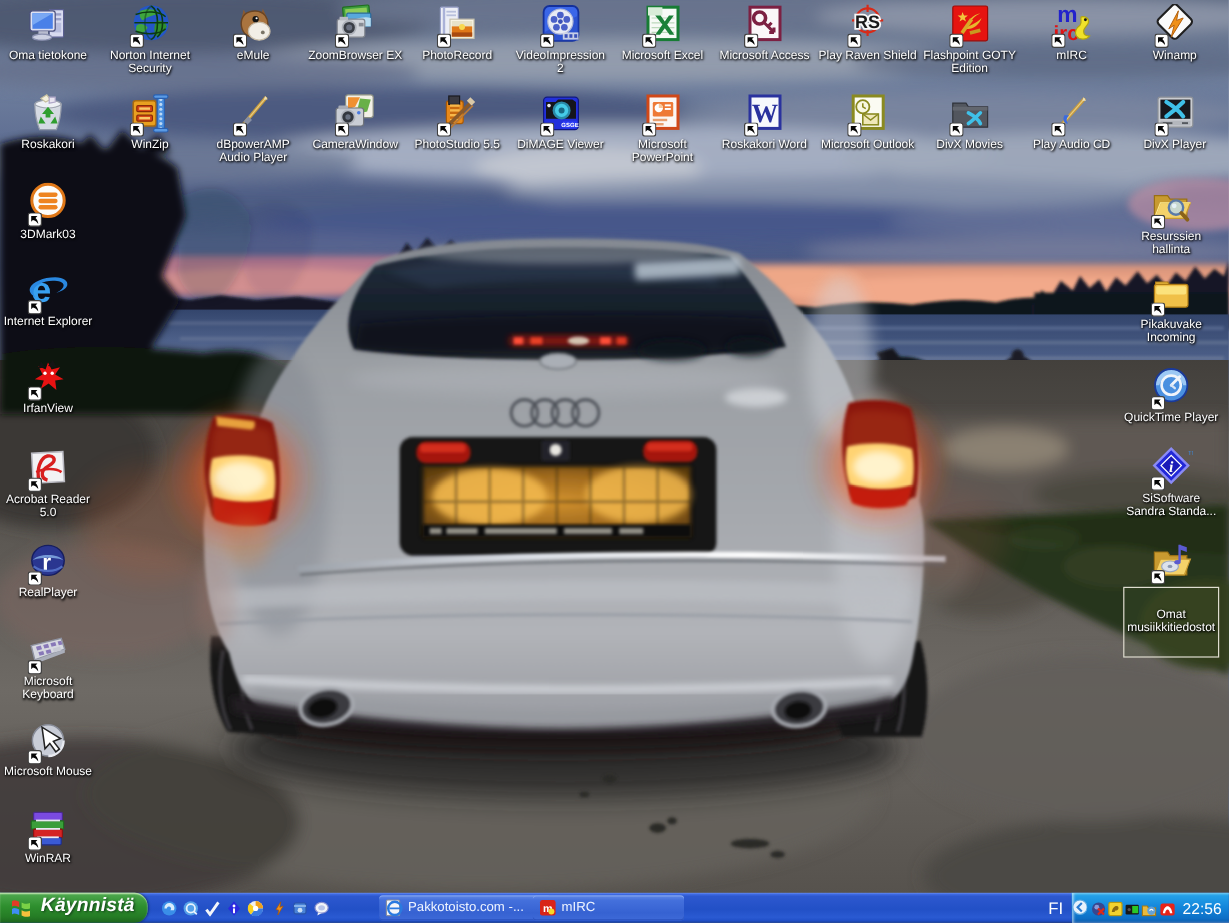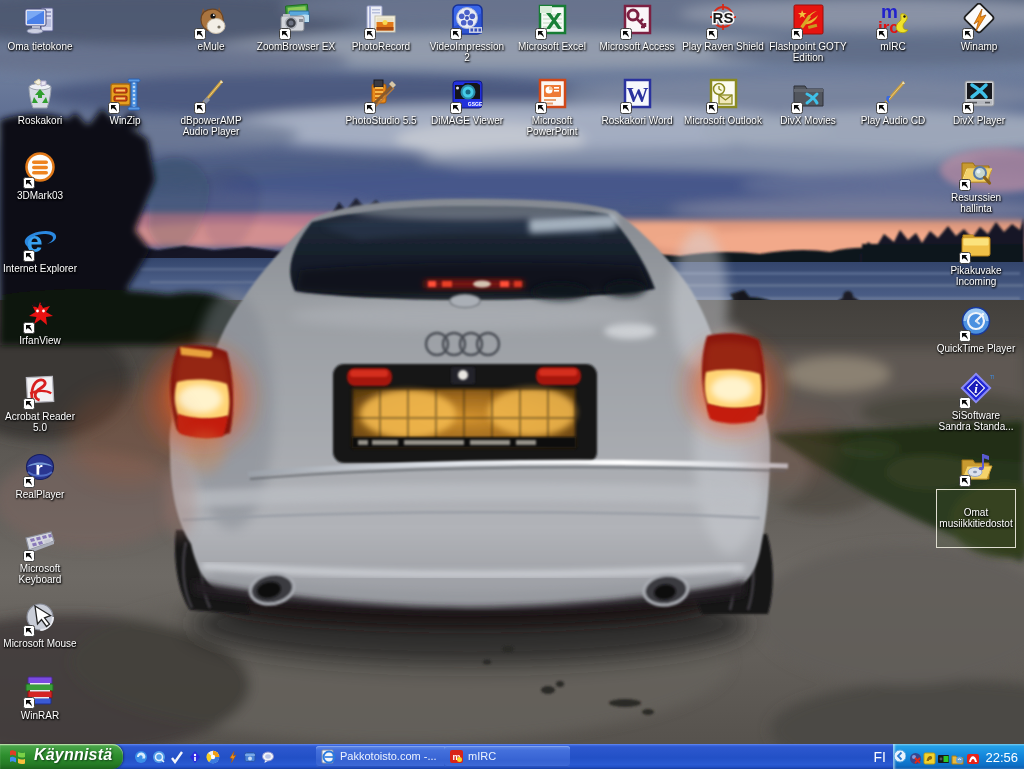--- a/index.html
+++ b/index.html
@@ -290,20 +290,38 @@
         <rect x="21" y="12" width="8" height="2" fill="#9aa0c8"></rect>
         <rect x="21" y="16" width="8" height="8" fill="#b8bede"></rect>
         <rect x="3" y="6" width="21" height="17" rx="2" fill="#dde0f2" stroke="#4a4f7c"></rect>
         <rect x="5" y="8" width="17" height="13" fill="#4a80e8"></rect>
         <path d="M5 8 L22 8 L5 18 Z" fill="#7aa8f4"></path>
         <rect x="10" y="23" width="8" height="3" fill="#b8bccf"></rect>
         <ellipse cx="13" cy="28" rx="8" ry="2.5" fill="#ccd0e2" stroke="#8a90b0"></ellipse>
       </svg>
       <div class="lb">Oma tietokone</div>
     </div>
+<div class="ic" style="left:83px;top:3px">
+      <svg width="36" height="38" viewBox="0 0 36 38">
+        <circle cx="19" cy="16" r="14.5" fill="#2456c8"></circle>
+        <path d="M10 6 C15 4 22 4 26 8 C22 10 16 10 12 14 C9 12 9 9 10 6 Z" fill="#3fa53f"></path>
+        <path d="M7 18 C10 16 14 17 16 20 C14 24 10 26 8 25 C6 23 6 20 7 18 Z" fill="#3fa53f"></path>
+        <path d="M24 14 C28 14 31 16 32 19 C30 23 27 26 23 27 C21 23 21 18 24 14 Z" fill="#2f8f2f"></path>
+        <g stroke="#0c3c12" stroke-width="1.3" fill="none">
+          <path d="M19 2 C26 6 26 26 19 30"></path>
+          <path d="M24 4 C30 9 30 23 24 28"></path>
+          <path d="M19 2 C12 6 12 26 19 30" opacity=".5"></path>
+          <path d="M6 9 C14 6 26 6 31 11"></path>
+          <path d="M5 16 L33 16"></path>
+          <path d="M6 23 C14 26 26 26 31 21"></path>
+        </g>
+        <use href="#sa" x="1" y="25" width="12" height="12"></use>
+      </svg>
+      <div class="lb">Norton Internet<br>Security</div>
+    </div>
 <div class="ic" style="left:169px;top:3px">
       <svg width="36" height="38" viewBox="0 0 36 38">
         <path d="M10 5 L14 12 L8 14 Z" fill="#8a5a32"></path>
         <path d="M26 4 L24 12 L30 13 Z" fill="#8a5a32"></path>
         <path d="M11 9 C16 5 24 5 28 10 C31 14 31 20 28 24 C24 29 15 29 11 25 C7 20 7 13 11 9 Z" fill="#a9743f" stroke="#6a4423" stroke-width="1.2"></path>
         <ellipse cx="23" cy="23" rx="9" ry="7.5" fill="#f2eee6" stroke="#c8bca8"></ellipse>
         <circle cx="20" cy="13" r="2.6" fill="#141414"></circle>
         <circle cx="20.8" cy="12.2" r=".9" fill="#fff"></circle>
         <circle cx="26" cy="24" r="1.6" fill="#7a7466"></circle>
         <use href="#sa" x="1" y="25" width="12" height="12"></use>
@@ -465,20 +483,35 @@
       <svg width="36" height="38" viewBox="0 0 36 38">
         <line x1="8" y1="29" x2="29" y2="4" stroke="#c89c3c" stroke-width="3"></line>
         <line x1="8" y1="29" x2="29" y2="4" stroke="#e8cc84" stroke-width="1"></line>
         <path d="M6 32 L10 25 L13 27 L9 33 Z" fill="#3a4a9c"></path>
         <path d="M10 24 L14 20 L17 23 L13 27 Z" fill="#8890a4"></path>
         <path d="M28 3 L30 6 L27 6 Z" fill="#e8e0c0"></path>
         <use href="#sa" x="1" y="25" width="12" height="12"></use>
       </svg>
       <div class="lb">dBpowerAMP<br>Audio Player</div>
     </div>
+<div class="ic" style="left:254px;top:77px">
+      <svg width="36" height="38" viewBox="0 0 36 38">
+        <rect x="10" y="2" width="23" height="19" rx="2" fill="#f2f0e6" stroke="#8a8e82"></rect>
+        <path d="M12 4 L22 4 L18 12 L12 14 Z" fill="#f09030"></path>
+        <path d="M22 5 L31 6 L28 16 L19 18 Z" fill="#68b048"></path>
+        <path d="M13 15 L20 12 L26 18 L14 19 Z" fill="#f8d870"></path>
+        <rect x="2" y="13" width="23" height="15" rx="2" fill="#c9cdd5" stroke="#70747c"></rect>
+        <rect x="4" y="11" width="8" height="3" rx="1" fill="#a8acb6"></rect>
+        <circle cx="12" cy="20.5" r="5.5" fill="#33373f" stroke="#b2b6be" stroke-width="1.5"></circle>
+        <circle cx="12" cy="20.5" r="2.2" fill="#687080"></circle>
+        <circle cx="21" cy="17" r="1.5" fill="#4a7ae0"></circle>
+        <use href="#sa" x="1" y="25" width="12" height="12"></use>
+      </svg>
+      <div class="lb">CameraWindow</div>
+    </div>
 <div class="ic" style="left:339px;top:77px">
       <svg width="36" height="38" viewBox="0 0 36 38">
         <rect x="9" y="7" width="14" height="19" rx="2" fill="#e8891a" stroke="#a85a08"></rect>
         <rect x="11" y="3" width="9" height="7" fill="#3a3a42" stroke="#1a1a20"></rect>
         <rect x="12" y="10" width="8" height="13" fill="#f8b84a"></rect>
         <rect x="12" y="12" width="8" height="2" fill="#c86a10"></rect>
         <rect x="12" y="16" width="8" height="2" fill="#c86a10"></rect>
         <rect x="12" y="20" width="8" height="2" fill="#c86a10"></rect>
         <line x1="7" y1="31" x2="30" y2="8" stroke="#8a5a2a" stroke-width="3"></line>
         <path d="M29 4 L33 8 L30 11 L26 7 Z" fill="#d8c8a8"></path>

